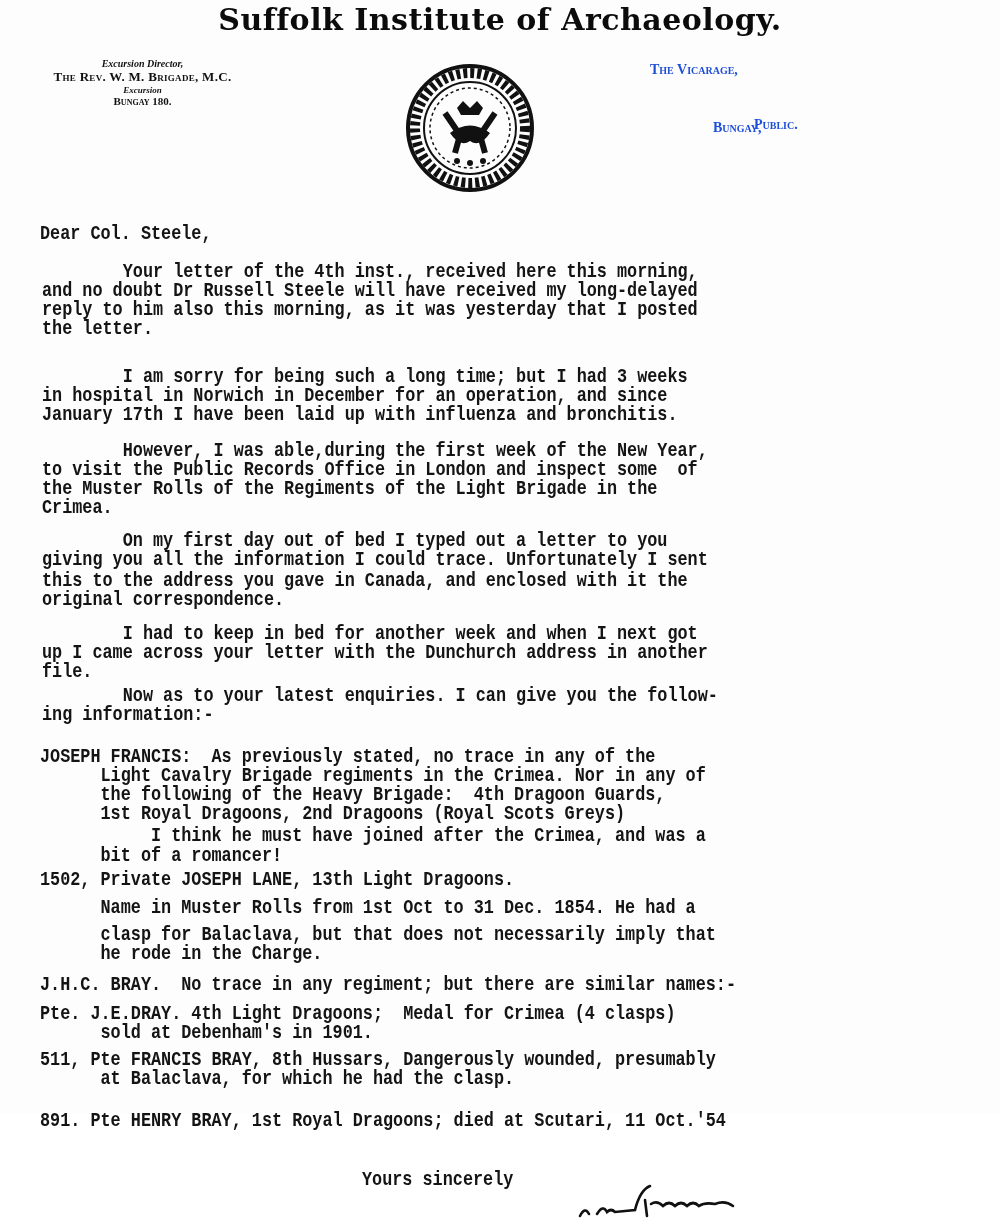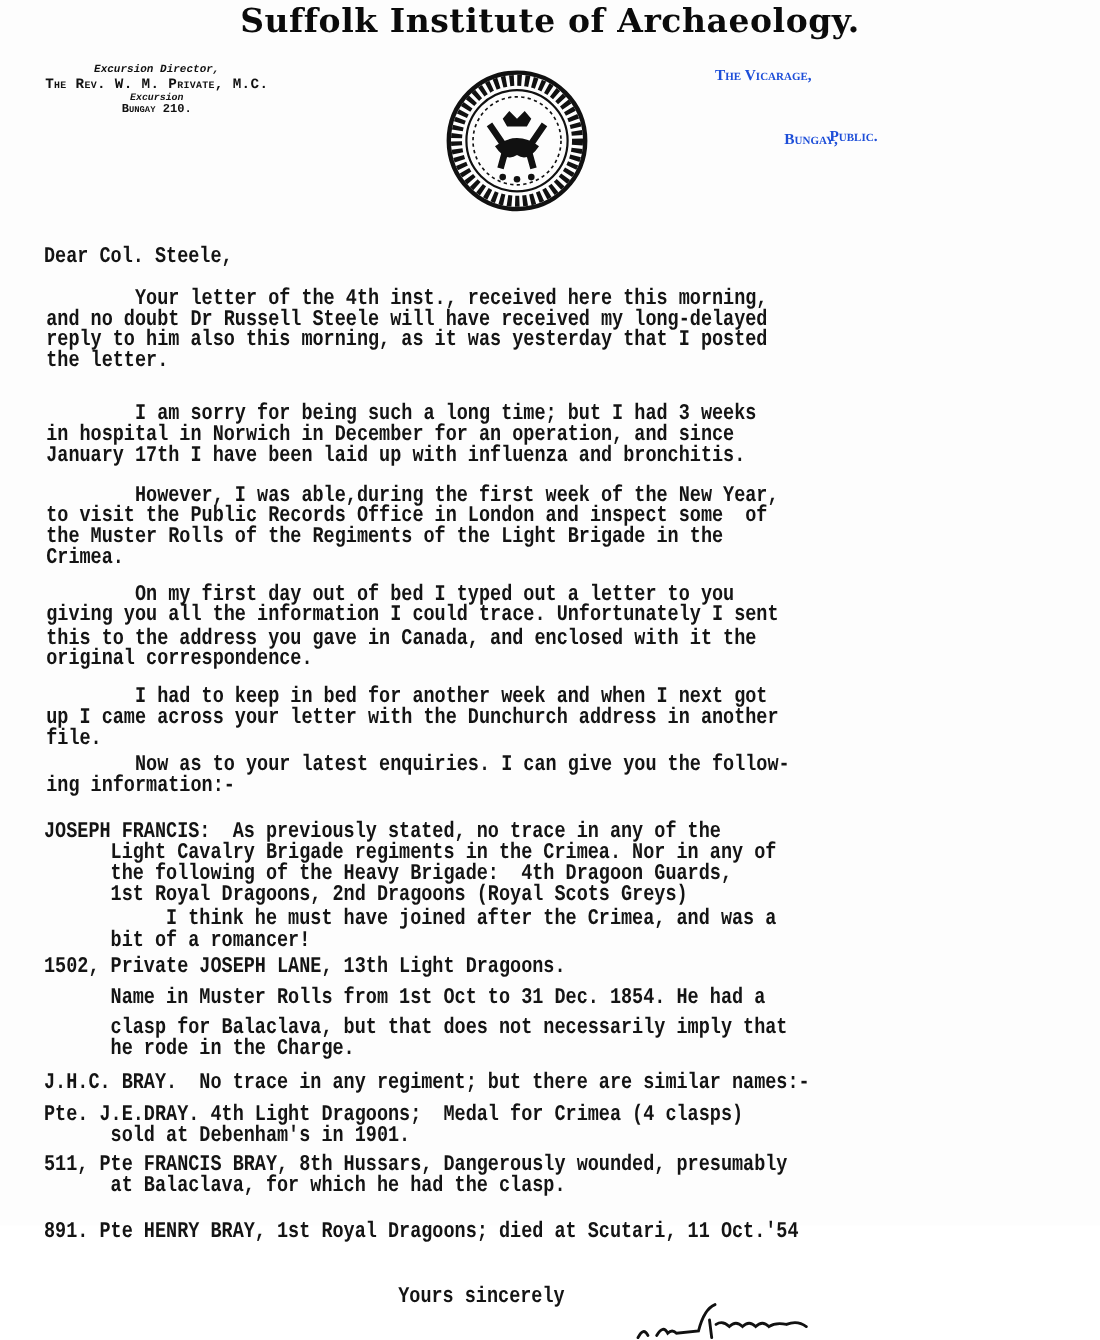--- a/index.html
+++ b/index.html
@@ -3,21 +3,21 @@
   <meta charset="utf-8">
   <style>
     html, body { margin: 0; padding: 0; background: #ffffff; }
     body { width: 1000px; height: 1218px; position: relative; overflow: hidden; color: #111; }
     .page { position: absolute; left: 0; top: 0; width: 1000px; height: 1114px; background: #fdfdfd; }
     .title {
       position: absolute; left: 0; top: 2px; width: 1000px; text-align: center;
       font-family: "DejaVu Serif", serif; font-weight: bold; font-size: 30px; letter-spacing: 0.5px;
       color: #0b0b0b;
     }
-    .left-head { position: absolute; left: 10px; top: 58px; width: 265px; text-align: center; font-family: Liberation Mono, monospace; color: #111; }
+    .left-head { position: absolute; left: 10px; top: 58px; width: 265px; text-align: center; font-family: Liberation Serif, serif; color: #111; }
     .left-head .role { font-style: italic; font-size: 10px; font-weight: bold; }
     .left-head .name { font-size: 13px; font-weight: bold; font-variant: small-caps; letter-spacing: 0.3px; }
     .left-head .tel { font-style: italic; font-size: 9px; font-weight: bold; }
     .left-head .num { font-size: 11px; font-weight: bold; font-variant: small-caps; }
     .seal { position: absolute; left: 405px; top: 63px; width: 130px; height: 130px; }
     .addr { position: absolute; font-family: "Liberation Serif", serif; font-weight: bold; font-variant: small-caps; font-size: 14px; color: #1d4ed8; }
     .addr1 { left: 650px; top: 62px; }
     .addr2 { left: 713px; top: 92px; margin-top: 28px; }
     .addr3 { left: 754px; top: 117px; }
     .date { position: absolute; left: 632px; top: 165px; font-family: "Liberation Mono", monospace; font-weight: bold; font-size: 23px; color: #111; }
@@ -26,23 +26,23 @@
   </style>
 </head>
 <body>
 
 <div class="page">
 
   <div class="title">Suffolk Institute of Archaeology.</div>
 
   <div class="left-head">
     <div class="role">Excursion Director,</div>
-    <div class="name">The Rev. W. M. Private, M.C.</div>
+    <div class="name">The Rev. W. M. Brigade, M.C.</div>
     <div class="tel">Excursion</div>
-    <div class="num">Bungay 210.</div>
+    <div class="num">Bungay 180.</div>
   </div>
 
   <svg class="seal" viewBox="0 0 130 130">
     <circle cx="65" cy="65" r="62" fill="none" stroke="#111" stroke-width="4"></circle>
     <circle cx="65" cy="65" r="55" fill="none" stroke="#111" stroke-width="10" stroke-dasharray="4 3"></circle>
     <circle cx="65" cy="65" r="46" fill="none" stroke="#111" stroke-width="2"></circle>
     <circle cx="65" cy="65" r="40" fill="none" stroke="#111" stroke-width="1.5" stroke-dasharray="3 3"></circle>
     <path d="M40 50 L55 72 L50 90 M90 50 L75 72 L80 90" stroke="#111" stroke-width="6" fill="none"></path>
     <path d="M45 70 Q65 55 85 70 Q75 85 65 78 Q55 85 45 70 Z" fill="#111"></path>
     <path d="M52 45 L58 38 L65 45 L72 38 L78 45 L74 52 L56 52 Z" fill="#111"></path>

